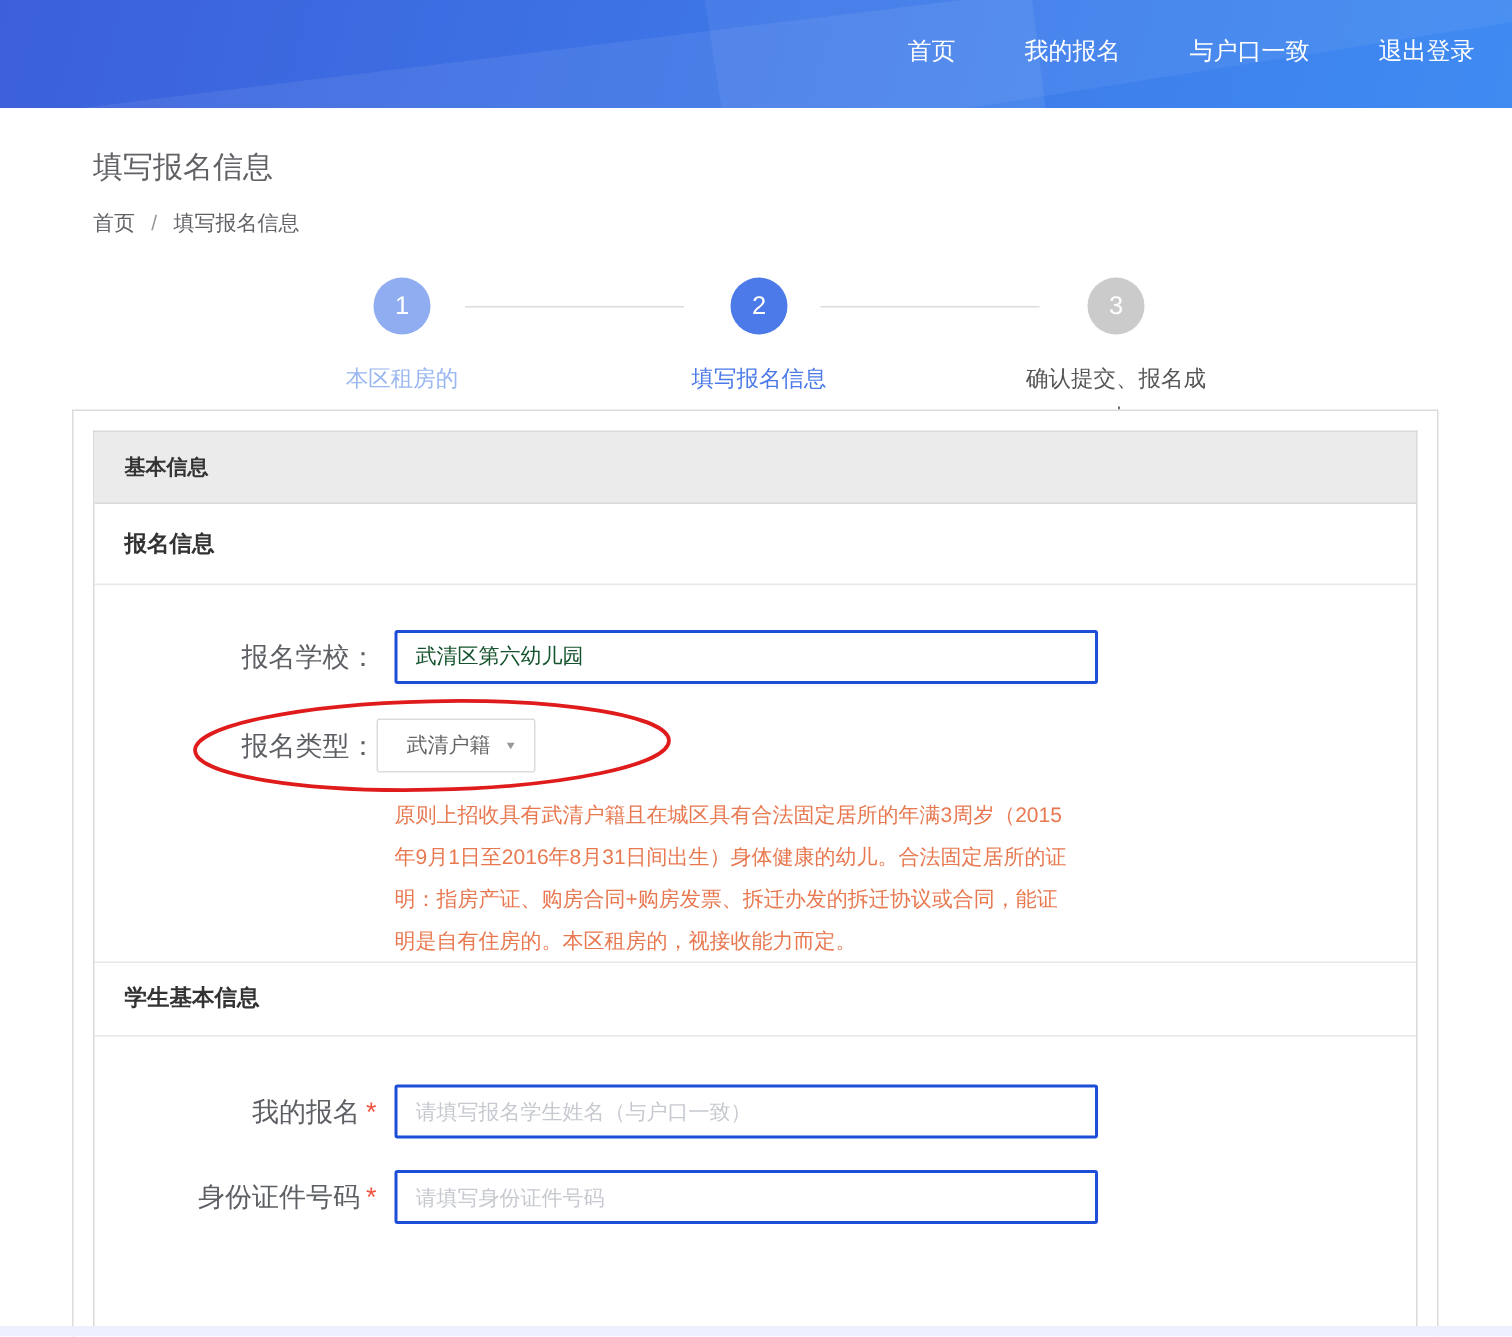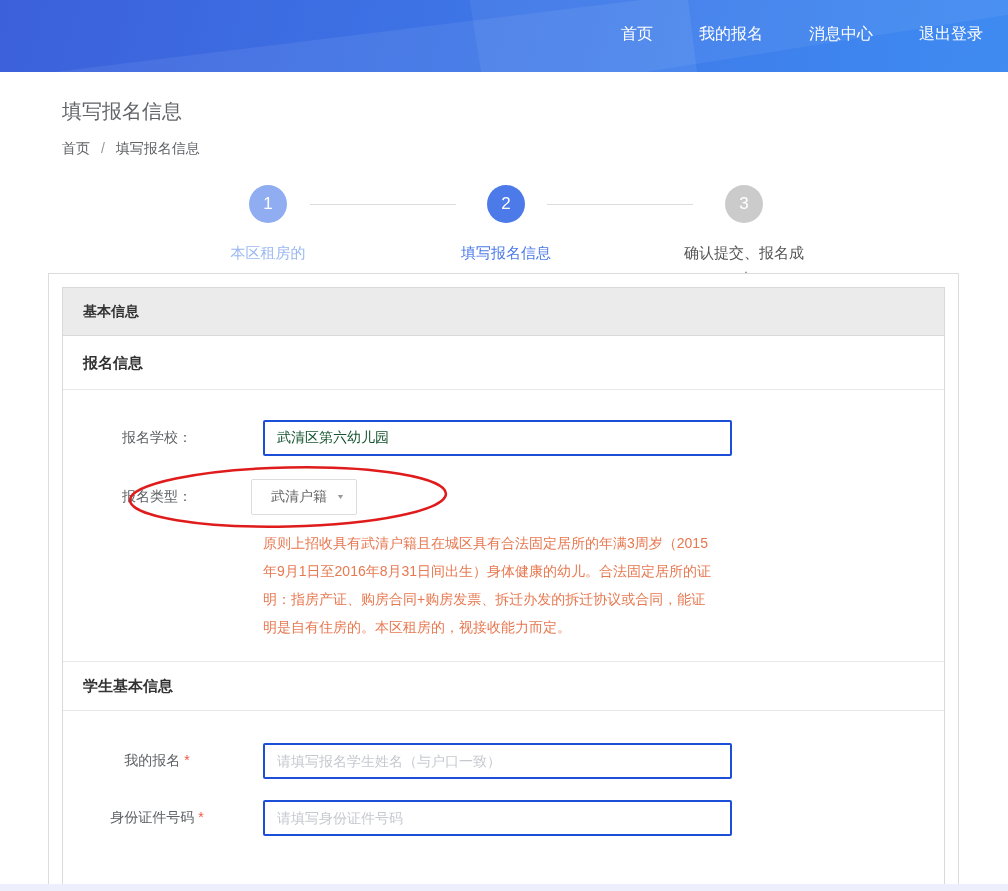--- a/index.html
+++ b/index.html
@@ -60,29 +60,29 @@
   }
   .panel { margin:13px; border:1px solid #d9d9d9; border-bottom:none; min-height:600px; }
   .panel-header {
     height:47px; line-height:47px; background:#ebebeb; border-bottom:1px solid #d9d9d9;
     padding-left:20px; font-weight:bold; font-size:14px; color:#333;
   }
   .section-title {
     height:53px; line-height:53px; border-bottom:1px solid #e8e8e8;
     padding-left:20px; font-weight:bold; font-size:15px; color:#333;
   }
-  .section-title.top-border { border-top:1px solid #e8e8e8; height:48px; line-height:48px; margin-top:20px; }
+  .section-title.top-border { border-top:1px solid #e8e8e8; height:48px; line-height:48px; margin-top:0; }
 
   
   .form-area { padding-top:30px; }
   .form-area.student { padding-top:32px; }
   .form-row { display:flex; align-items:center; margin-bottom:23px; }
   .form-row.tight { margin-bottom:0; }
   .form-row.student-row { margin-bottom:21px; }
-  .form-label { width:188px; text-align:center; font-size:14px; color:#5c5f63; flex:none; }
+  .form-label { width:188px; text-align:right; font-size:18px; color:#5c5f63; flex:none; }
   .req { color:#f25643; margin-left:4px; }
   .text-input {
     margin-left:12px; width:469px; height:36px; box-sizing:border-box;
     border:2px solid #1d4ed8; border-radius:2px; padding:0 12px;
     font-size:14px; color:#14532d; background:#fff; outline:none;
     font-family:"Liberation Sans","DejaVu Sans",sans-serif;
   }
   .text-input::placeholder { color:#c6c9cf; }
   .select-box {
     width:106px; height:36px; box-sizing:border-box;
@@ -99,21 +99,21 @@
 </style>
 </head>
 <body>
 
 <div class="header">
   <div class="wave1"></div>
   <div class="wave2"></div>
   <div class="nav">
     <a>首页</a>
     <a>我的报名</a>
-    <a>消息中心</a>
+    <a>与户口一致</a>
     <a>退出登录</a>
   </div>
 </div>
 
 <div class="page-title">填写报名信息</div>
 <div class="breadcrumb">
   <a>首页</a>
   <span class="sep">/</span>
   <span>填写报名信息</span>
 </div>

